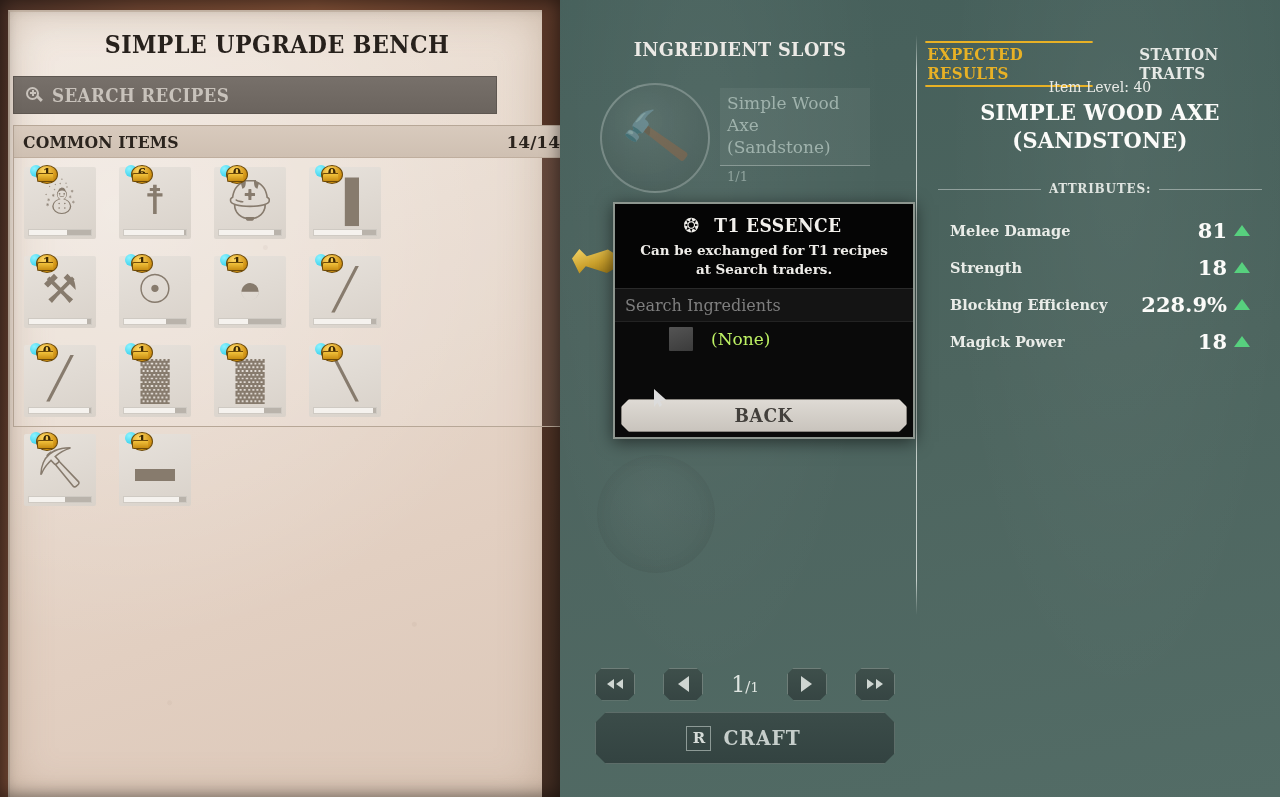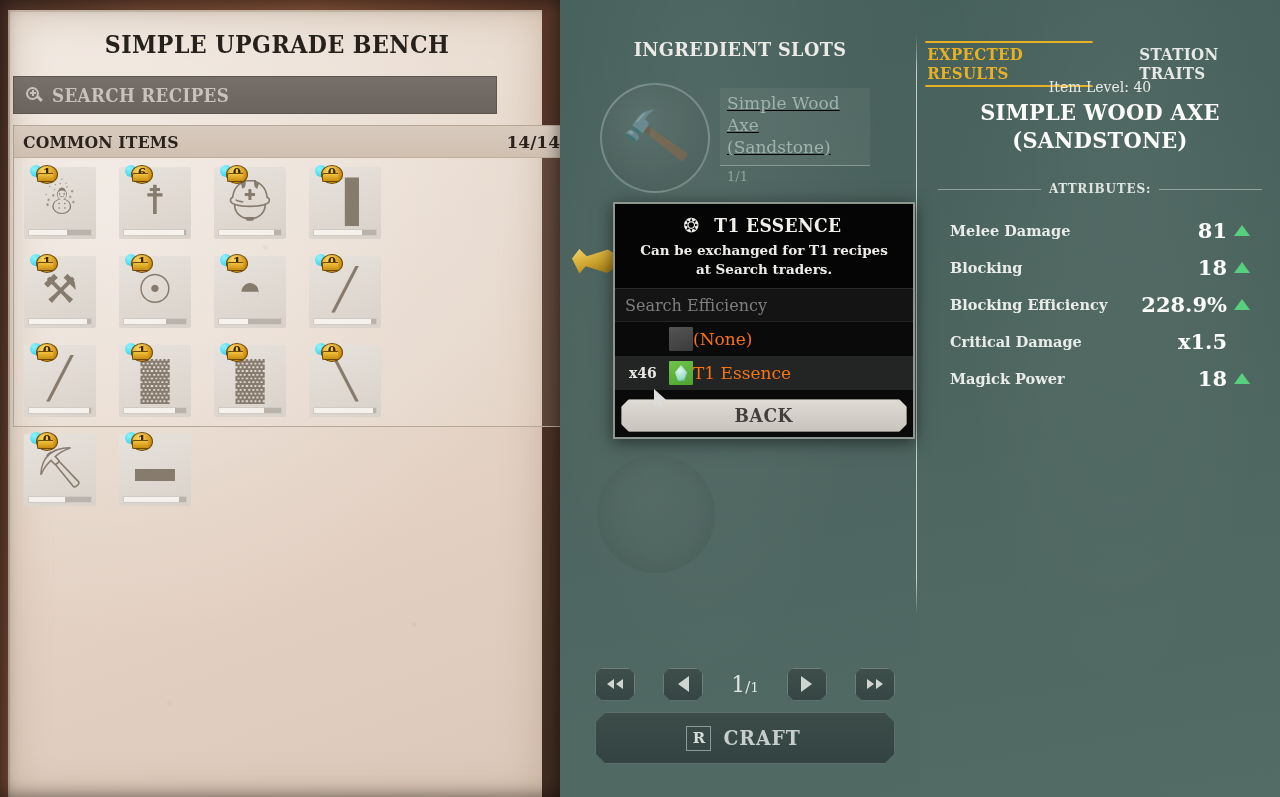--- a/index.html
+++ b/index.html
@@ -162,21 +162,20 @@
     background:radial-gradient(circle at 40% 34%, rgba(255,255,255,.07), rgba(0,0,0,.10));
     display:flex; align-items:center; justify-content:center;
     overflow:hidden;
   }
   #slot-circle .slot-art{ font-size:52px; color:rgba(226,232,228,.42); transform:rotate(-12deg); }
   #slot-label{
     position:absolute; left:160px; top:88px; width:150px; height:78px;
     background:rgba(255,255,255,.055);
     border-bottom:1px solid rgba(225,232,228,.35);
     padding:4px 6px 12px 7px;
-    text-decoration:underline;
   }
   #slot-label .slot-name{
     font-family:"DejaVu Serif", serif; font-size:17px; line-height:22px;
     color:#9fb2ac;
   }
   #slot-count{
     position:absolute; left:167px; top:169px;
     font-family:"DejaVu Serif", serif; font-size:13px; color:#8fa39d;
   }
   #gold-item{
@@ -241,21 +240,21 @@
   .ing-swatch.essence{
     background:linear-gradient(160deg,#6fc24a,#4ea330);
     position:relative; overflow:hidden;
   }
   .ing-swatch.essence:after{
     content:""; position:absolute; left:6px; top:4px; width:12px; height:16px;
     background:radial-gradient(circle at 40% 35%, #dff6ea, #8fd8c4 70%, #3f8f7a);
     clip-path:polygon(50% 0,100% 45%,76% 100%,24% 100%,0 45%);
   }
   .ing-name{
-    margin-left:0; font-family:"DejaVu Serif", serif; font-size:17px; color:#f97316;
+    margin-left:18px; font-family:"DejaVu Serif", serif; font-size:17px; color:#bef264;
   }
   #back-button{
     position:absolute; left:6px; bottom:5px; width:286px; height:33px;
     background:linear-gradient(180deg,#dedad4,#c9c4bd);
     border:1px solid #8a8680;
     display:flex; align-items:center; justify-content:center;
     cursor:pointer;
     clip-path:polygon(8px 0,calc(100% - 8px) 0,100% 8px,100% calc(100% - 8px),calc(100% - 8px) 100%,8px 100%,0 calc(100% - 8px),0 8px);
   }
   #back-button span{
@@ -589,32 +588,27 @@
 <div id="ingredient-popover">
   <div id="tt-header">
     <div id="tt-title-row">
       <span class="essence-glyph">❂</span>
       <span id="tt-title">T1 ESSENCE</span>
     </div>
     <div id="tt-desc">Can be exchanged for T1 recipes at Search traders.</div>
   </div>
 
   <div id="ing-search">
-    <span class="ph">Search Efficiency</span>
+    <span class="ph">Search Ingredients</span>
   </div>
 
   <div class="ing-row">
     <span class="ing-qty"></span>
     <span class="ing-swatch none"></span>
     <span class="ing-name">(None)</span>
-  </div>
-  <div class="ing-row sel">
-    <span class="ing-qty">x46</span>
-    <span class="ing-swatch essence"></span>
-    <span class="ing-name">T1 Essence</span>
   </div>
 
   <div id="back-button">
     <span>BACK</span>
   </div>
 </div>
 <div id="cursor"></div>
 
 <div id="pager">
   <div class="pg-btn">
@@ -664,41 +658,34 @@
 
   <div id="attr-list">
       <div class="attr-row">
         <span class="attr-name">Melee Damage</span>
         <span class="attr-right">
           <span class="attr-val">81</span>
           <span class="up-arrow"></span>
         </span>
       </div>
       <div class="attr-row">
-        <span class="attr-name">Blocking</span>
+        <span class="attr-name">Strength</span>
         <span class="attr-right">
           <span class="attr-val">18</span>
           <span class="up-arrow"></span>
         </span>
       </div>
       <div class="attr-row">
         <span class="attr-name">Blocking Efficiency</span>
         <span class="attr-right">
           <span class="attr-val">228.9%</span>
           <span class="up-arrow"></span>
         </span>
       </div>
       <div class="attr-row">
-        <span class="attr-name">Critical Damage</span>
-        <span class="attr-right">
-          <span class="attr-val">x1.5</span>
-          <span class="up-arrow hidden"></span>
-        </span>
-      </div>
-      <div class="attr-row">
         <span class="attr-name">Magick Power</span>
         <span class="attr-right">
           <span class="attr-val">18</span>
           <span class="up-arrow"></span>
         </span>
       </div>
     </div>
 
 </div>
 

